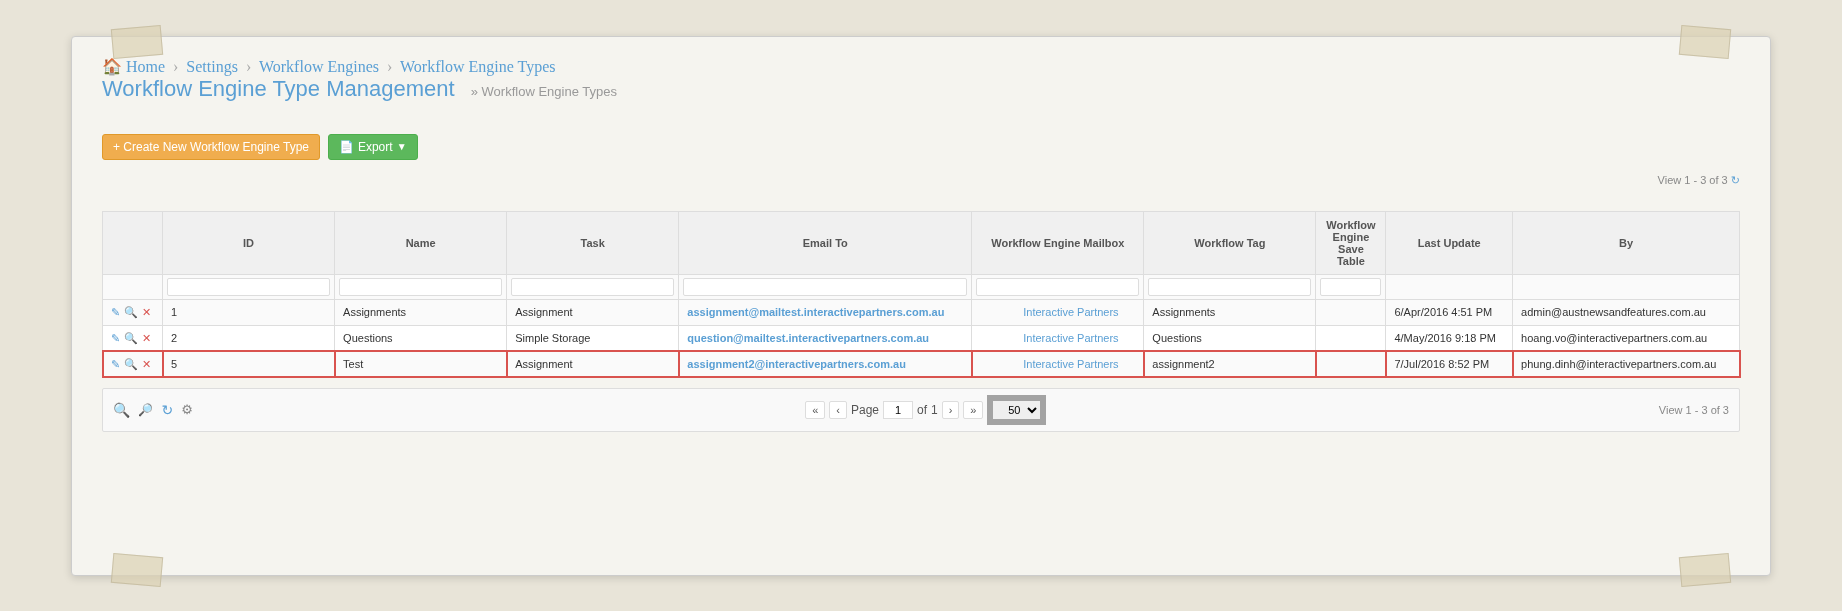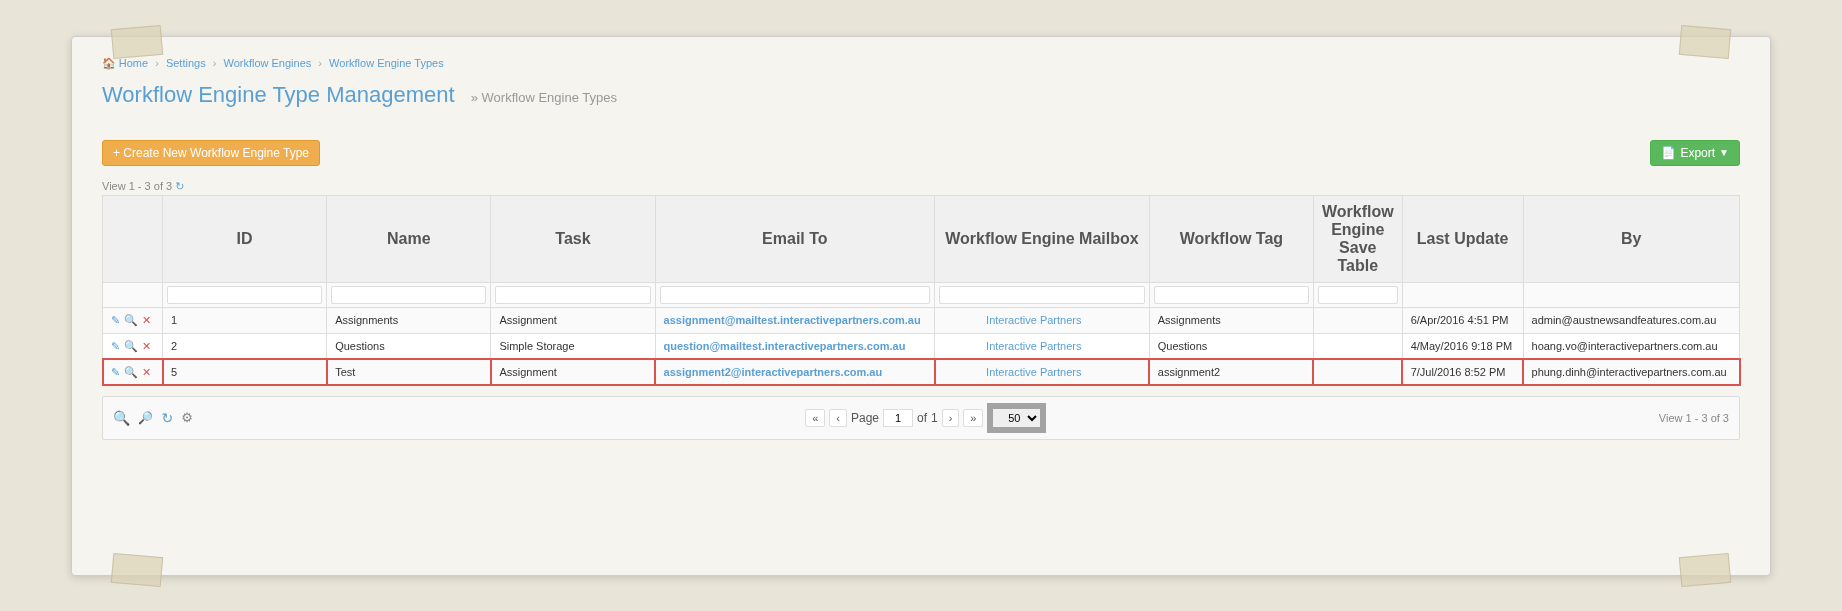--- a/index.html
+++ b/index.html
@@ -31,23 +31,23 @@
       background: rgba(220,210,180,0.7);
       border: 1px solid rgba(180,170,140,0.5);
     }
     .tape-tl { top: -10px; left: 40px; transform: rotate(-5deg); }
     .tape-tr { top: -10px; right: 40px; transform: rotate(5deg); }
     .tape-bl { bottom: -10px; left: 40px; transform: rotate(5deg); }
     .tape-br { bottom: -10px; right: 40px; transform: rotate(-5deg); }
 
     
     .breadcrumb {
-      font-size: 11px;
+      font-size: 16px;
       color: #888;
-      margin-bottom: 12px;
+      font-family: Liberation Serif, serif;
     }
     .breadcrumb a { color: #5a9fd4; text-decoration: none; }
     .breadcrumb .sep { margin: 0 4px; color: #aaa; }
 
     
     .page-title {
       font-size: 22px;
       color: #5a9fd4;
       font-weight: normal;
       margin-bottom: 32px;
@@ -57,21 +57,20 @@
       color: #999;
       font-weight: normal;
       margin-left: 10px;
     }
 
     
     .toolbar {
       display: flex;
       gap: 8px;
       margin-bottom: 14px;
-      justify-content: space-between;
     }
     .btn-create {
       background: #f0ad4e;
       color: #fff;
       border: 1px solid #e0992a;
       border-radius: 3px;
       padding: 5px 10px;
       font-size: 12px;
       cursor: pointer;
     }
@@ -84,41 +83,42 @@
       font-size: 12px;
       cursor: pointer;
       display: flex;
       align-items: center;
       gap: 4px;
     }
     .btn-export .caret { font-size: 10px; }
 
     
     .view-count {
+      text-align: right;
       font-size: 11px;
       color: #888;
-      margin-bottom: 2px;
+      margin-bottom: 24px;
     }
     .view-count .refresh-icon { color: #5a9fd4; cursor: pointer; }
 
     
     .data-table {
       width: 100%;
       border-collapse: collapse;
       border: 1px solid #ddd;
       background: #fff;
     }
     .data-table th {
       background: #f0f0f0;
       border: 1px solid #ddd;
       padding: 7px 8px;
       text-align: center;
       color: #555;
       font-weight: bold;
-      font-size: 16px;
+      font-size: 11px;
       vertical-align: middle;
     }
     .data-table td {
       border: 1px solid #ddd;
       padding: 6px 8px;
       color: #333;
       font-size: 11px;
       vertical-align: middle;
     }
     .data-table tr:nth-child(even) td { background: #fafafa; }

